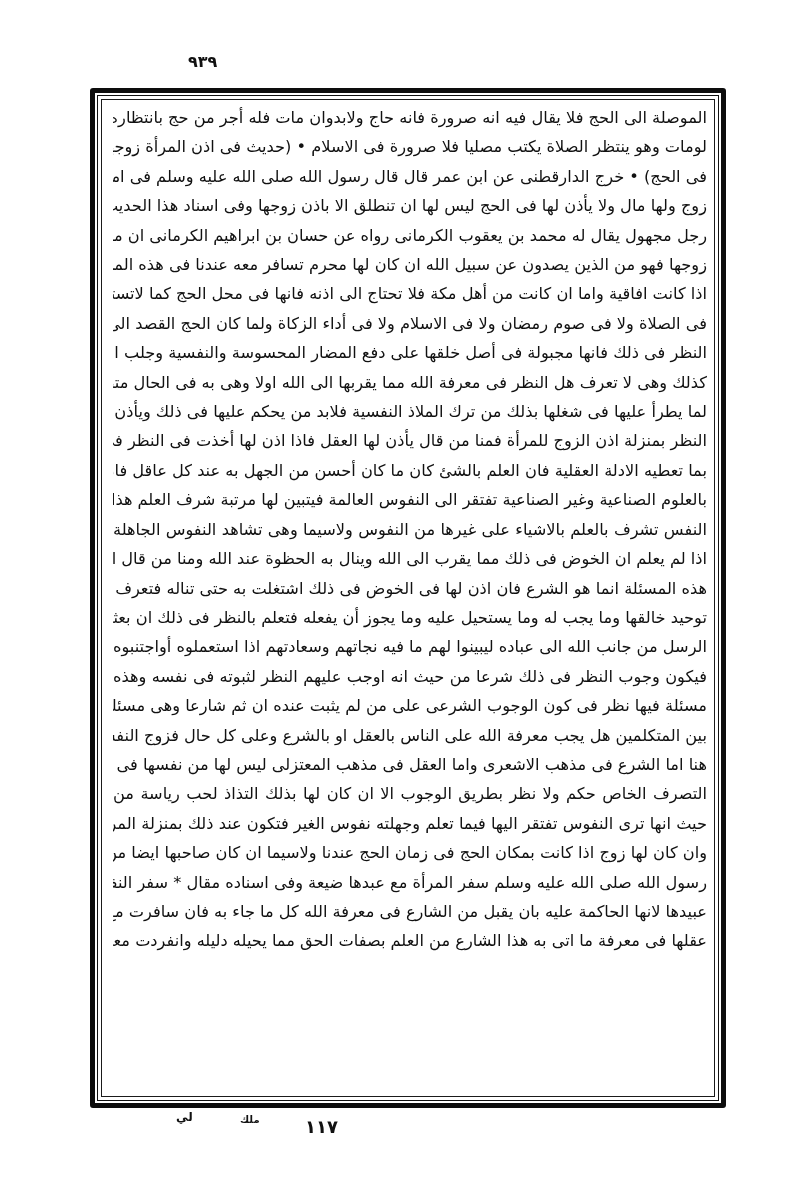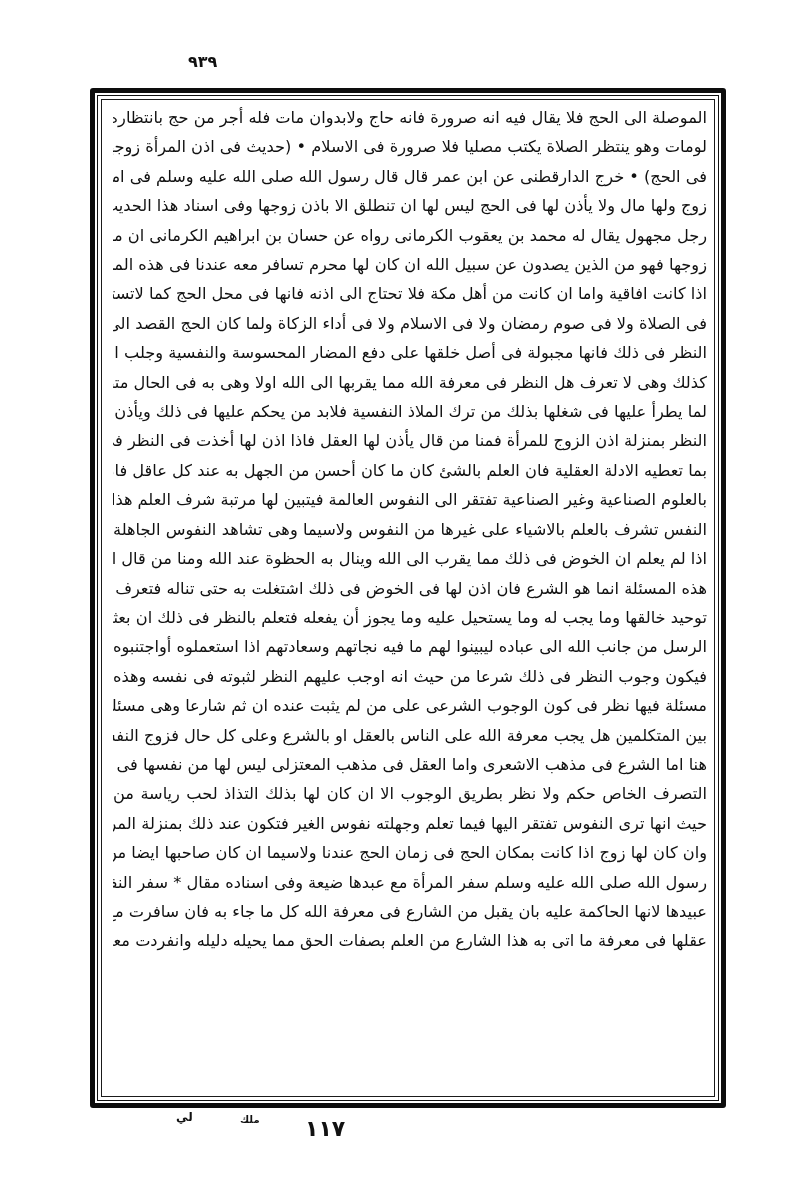--- a/index.html
+++ b/index.html
@@ -20,21 +20,21 @@
   .text-block {
     position: absolute; left: 18px; right: 14px; top: 10px; bottom: 10px;
     direction: rtl; text-align: justify;
     font-family: "DejaVu Sans", sans-serif; font-size: 16.2px; line-height: 29.4px;
   }
   .line { display: block; white-space: nowrap; overflow: hidden; text-align: justify; text-align-last: justify; }
   .footer {
     position: absolute; top: 1110px; left: 0; width: 800px; height: 40px; direction: rtl;
   }
   .footer span { position: absolute; font-family: "DejaVu Sans", sans-serif; font-weight: bold; }
-  .sig-number { left: 305px; top: 6px; font-size: 22px; }
+  .sig-number { left: 305px; top: 6px; font-size: 18px; }
   .sig-mark-1 { left: 240px; top: 4px; font-size: 10px; }
   .sig-mark-2 { left: 176px; top: 0px; font-size: 12px; }
 </style>
 </head>
 <body>
 
 <div class="page-number">٩٣٩</div>
 
 <div class="frame">
   <div class="text-block">

